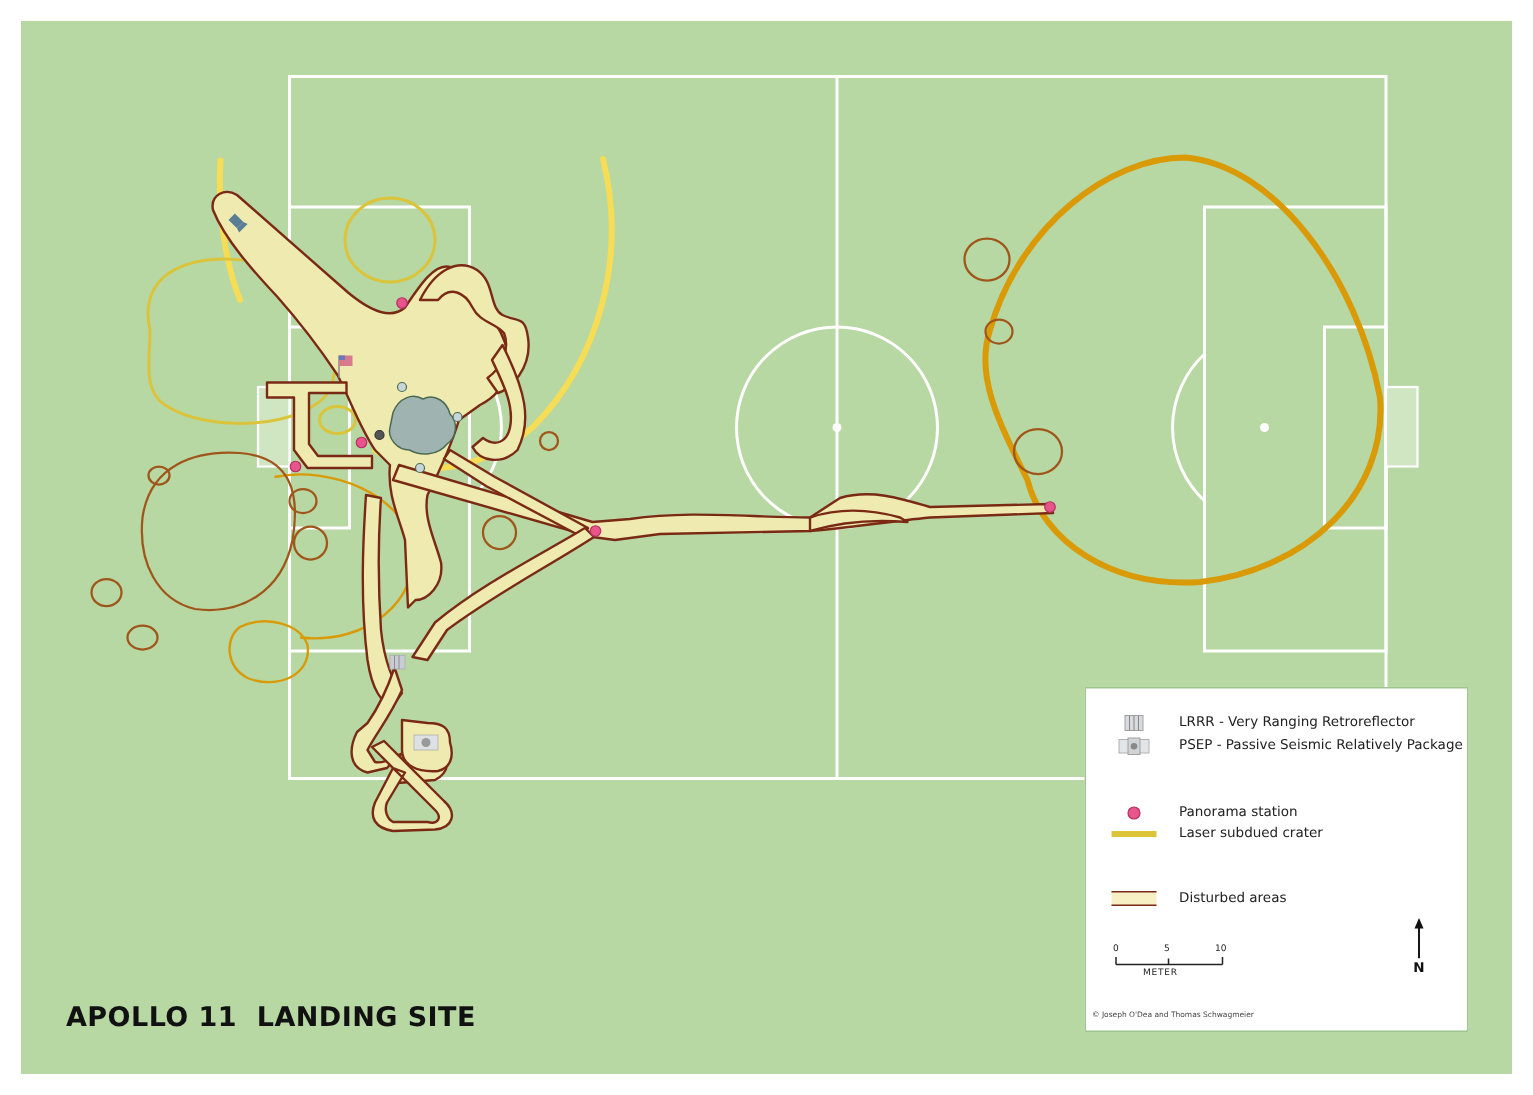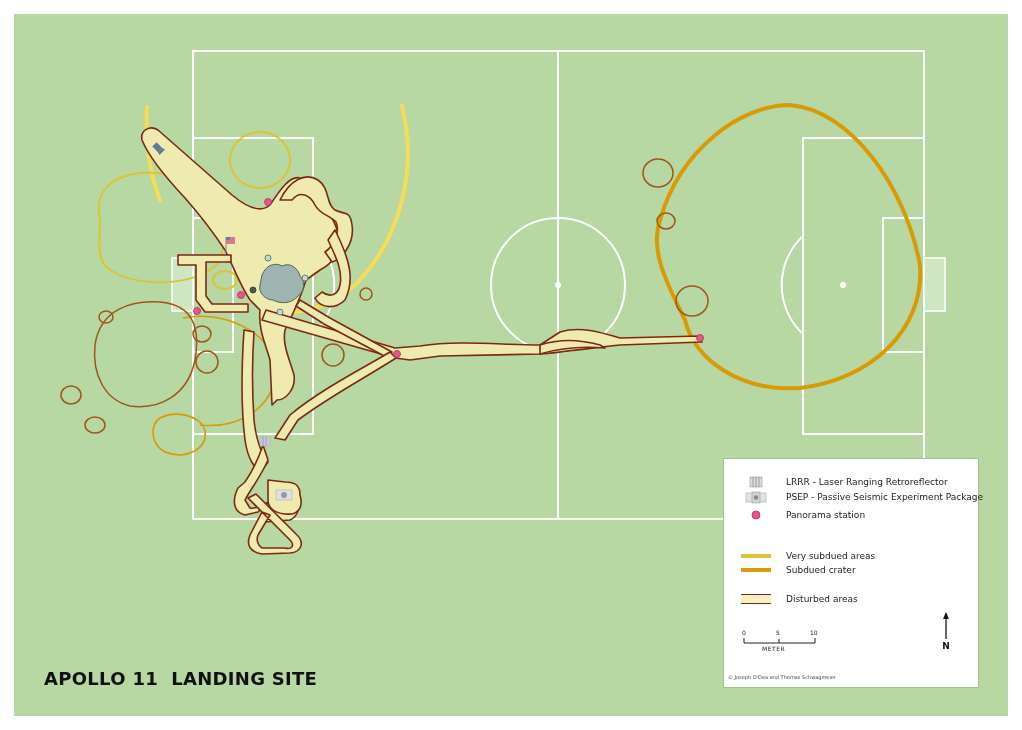--- a/index.html
+++ b/index.html
@@ -139,51 +139,45 @@
 <div class="legend">
   <div class="legend-row" style="top:16px;">
     <div class="legend-sym">
       <svg width="14" height="12">
           <rect x="1" y="1" width="12" height="10" fill="#d8dbe0" stroke="#999" stroke-width="0.6"></rect>
           <line x1="4" y1="1" x2="4" y2="11" stroke="#888" stroke-width="0.7"></line>
           <line x1="7" y1="1" x2="7" y2="11" stroke="#888" stroke-width="0.7"></line>
           <line x1="10" y1="1" x2="10" y2="11" stroke="#888" stroke-width="0.7"></line>
         </svg>
     </div>
-    <span class="legend-label">LRRR - Laser Ranging Retroreflector</span>
+    <span class="legend-label">LRRR - Very Ranging Retroreflector</span>
   </div>
   <div class="legend-row" style="top:31px;">
     <div class="legend-sym">
       <svg width="22" height="13">
           <rect x="1" y="2" width="20" height="9" fill="#e2e5e7" stroke="#aaa" stroke-width="0.6"></rect>
           <rect x="7" y="1" width="8" height="11" fill="#d0d4d6" stroke="#999" stroke-width="0.6"></rect>
           <circle cx="11" cy="6.5" r="2.2" fill="#888"></circle>
         </svg>
     </div>
-    <span class="legend-label">PSEP - Passive Seismic Experiment Package</span>
-  </div>
-  <div class="legend-row" style="top:49px;text-decoration:underline;">
+    <span class="legend-label">PSEP - Passive Seismic Relatively Package</span>
+  </div>
+  <div class="legend-row" style="top:76px;text-decoration:underline;">
     <div class="legend-sym">
       <svg width="10" height="10">
           <circle cx="5" cy="5" r="4" fill="#e8558a" stroke="#b53063" stroke-width="0.8"></circle>
         </svg>
     </div>
     <span class="legend-label">Panorama station</span>
   </div>
   <div class="legend-row" style="top:90px;">
     <div class="legend-sym">
         <div class="swatch" style="background:#dcc43a;"></div>
       </div>
-    <span class="legend-label">Very subdued areas</span>
-  </div>
-  <div class="legend-row" style="top:104px;">
-    <div class="legend-sym">
-        <div class="swatch" style="background:#d99a06;"></div>
-      </div>
-    <span class="legend-label">Subdued crater</span>
+    <span class="legend-label">Laser subdued crater</span>
   </div>
   <div class="legend-row" style="top:133px;padding-left:48px;">
     <div class="legend-sym">
         <div style="width:30px;height:8px;background:#f6f0c4;border-top:1.5px solid #7a2a14;border-bottom:1.5px solid #7a2a14;"></div>
       </div>
     <span class="legend-label">Disturbed areas</span>
   </div>
 
   <div class="scale-wrap">
     <span class="scale-tick-label" style="left:0px;">0</span>

